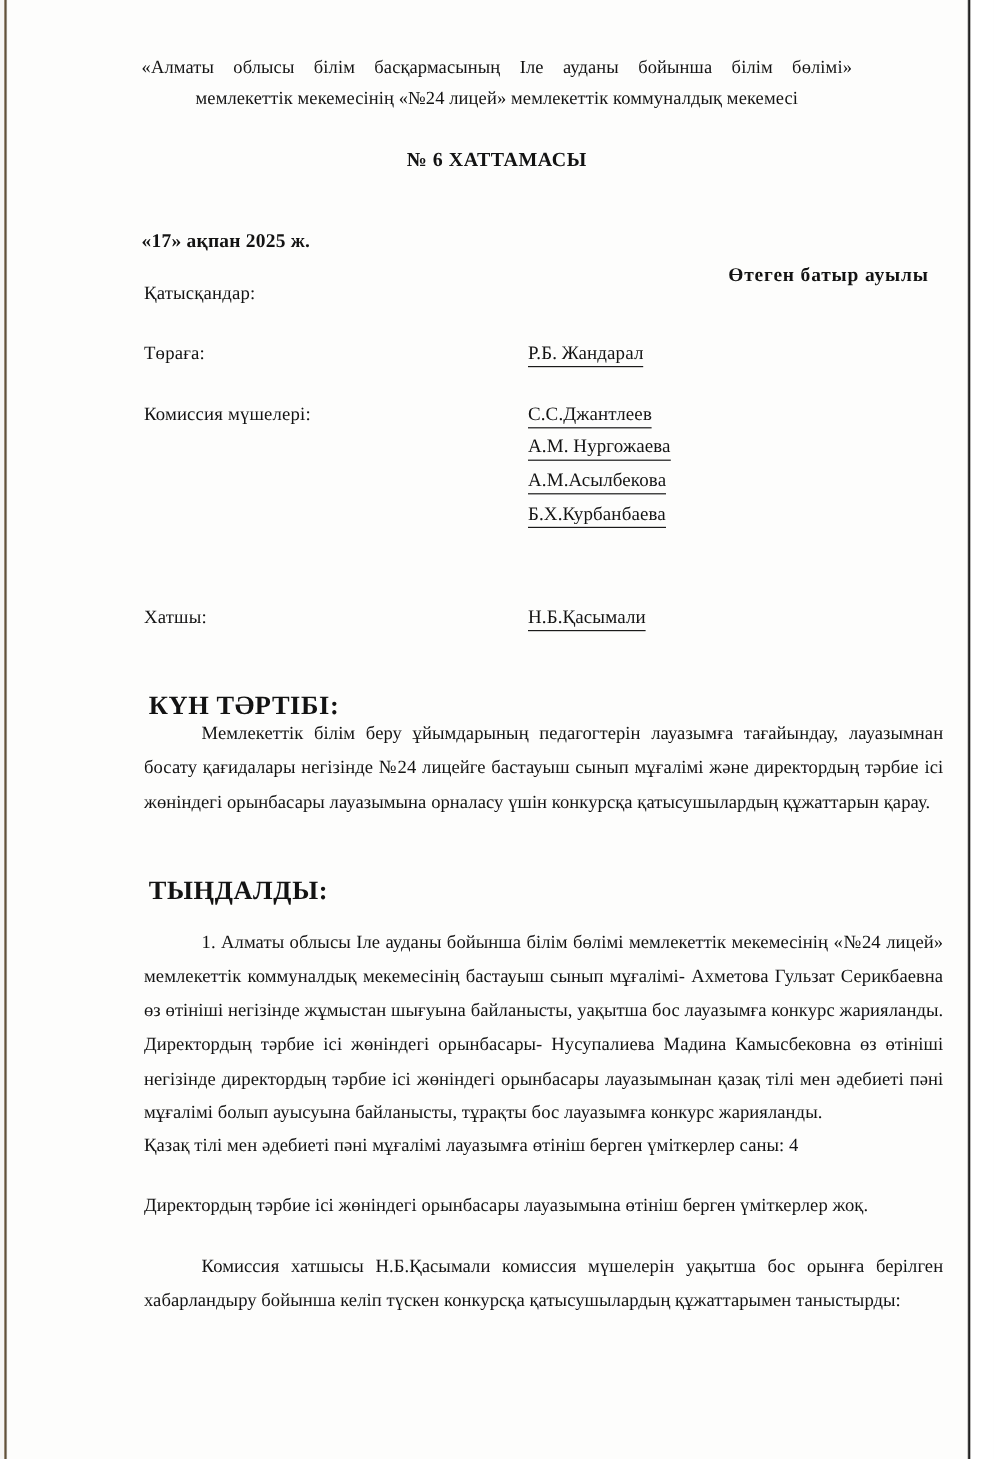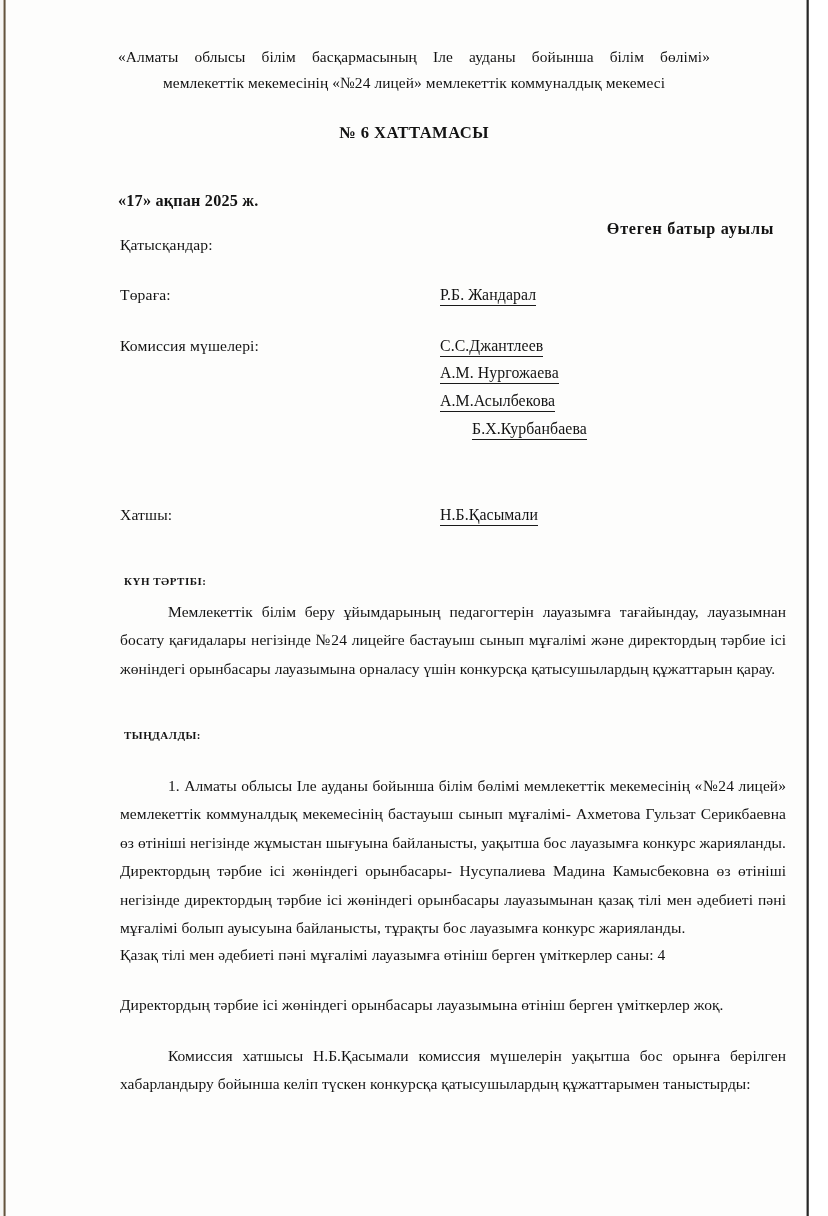--- a/index.html
+++ b/index.html
@@ -126,28 +126,28 @@
     font-size: 15.8px;
     letter-spacing: .1px;
     white-space: nowrap;
     border-bottom: 1.4px solid #1a1a1a;
     padding-bottom: 1px;
   }
   .nm-chair { top: 286px; }
   .nm-m0    { top: 337px; }
   .nm-m1    { top: 364px; }
   .nm-m2    { top: 392px; }
-  .nm-m3    { top: 420px; margin-left: 32px; }
+  .nm-m3    { top: 420px; }
   .nm-sec   { top: 506px; }
 
   .sec-head {
     position: absolute;
     left: 124px;
     font-weight: bold;
-    font-size: 11px;
+    font-size: 22px;
     letter-spacing: .5px;
     white-space: nowrap;
   }
   .head-agenda { top: 575px; }
   .head-heard  { top: 729px; }
 
   .para {
     position: absolute;
     left: 120px;
     width: 666px;

